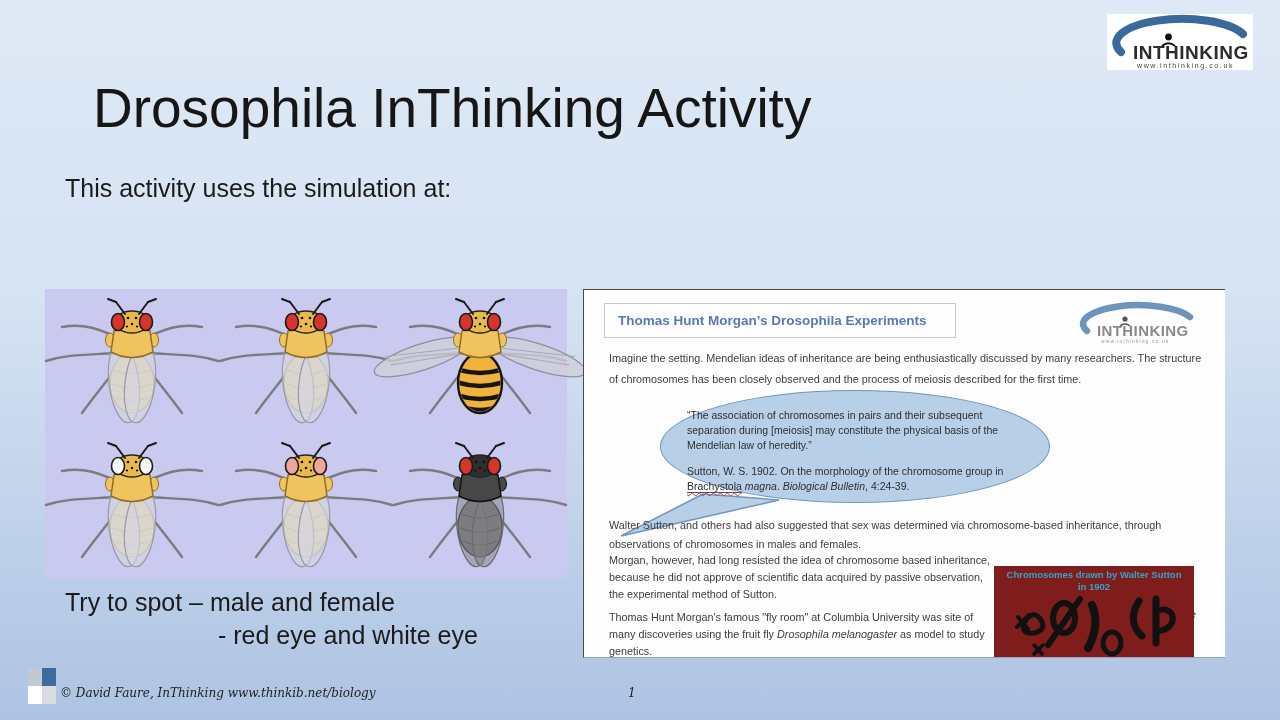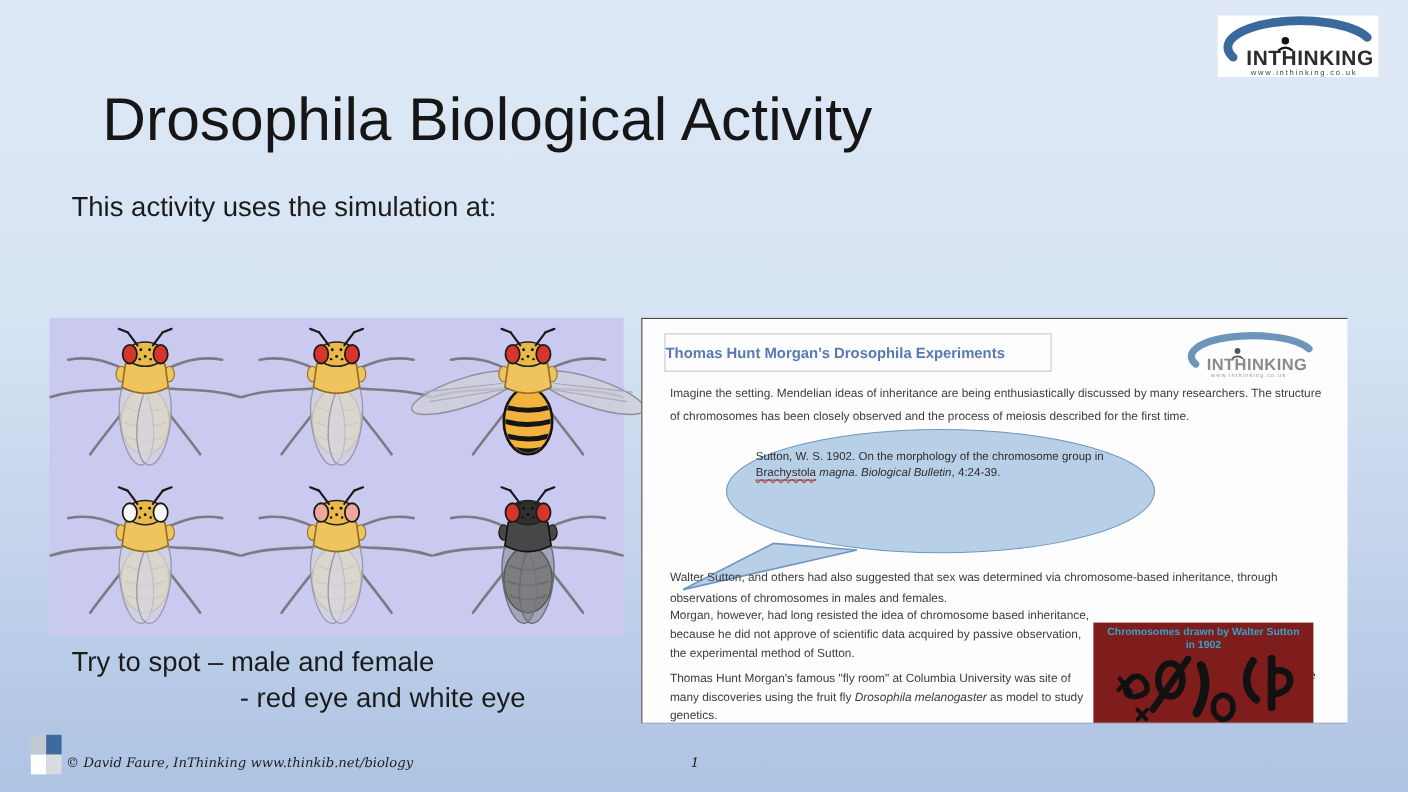--- a/index.html
+++ b/index.html
@@ -24,21 +24,21 @@
   .fly-panel { position:absolute; left:45px; top:289px; width:522px; height:289px; background:#cacaf0;
     display:grid; grid-template-columns:174px 174px 174px; grid-template-rows:145px 144px; }
   .fly-cell { width:174px; height:100%; display:flex; align-items:center; justify-content:center; }
   .fly-cell svg { flex:none; }
 
   
   .worksheet { position:absolute; left:583px; top:289px; width:642px; height:369px; background:#fdfdfd;
     border-left:1px solid #4a4a4a; border-top:1px solid #4a4a4a; border-bottom:1px solid #93a4bd;
     overflow:hidden; color:#3c3c3c; }
   .ws-titlebox { position:absolute; left:20px; top:13px; width:352px; height:35px; border:1px solid #c9c9c9;
-    display:flex; align-items:center; padding-left:0; font-size:13.5px; font-weight:bold; }
+    display:flex; align-items:center; padding-left:13px; font-size:13.5px; font-weight:bold; }
   .ws-logo { position:absolute; right:26px; top:11px; width:122px; height:44px; }
   .ws-para { position:absolute; font-size:10.8px; line-height:21px; }
   .ws-para1 { left:25px; top:58px; width:600px; }
   .ws-walter { left:25px; top:226px; width:600px; line-height:19px; }
   .ws-left { position:absolute; left:25px; top:262px; width:388px; font-size:10.8px; line-height:17px; }
   .ws-left p.morgan { margin-bottom:6px; }
   .ws-frag { position:absolute; font-size:10.8px; }
   .frag-the { left:597px; top:318px; }
   .frag-a { left:597px; top:336px; }
 
@@ -77,21 +77,21 @@
       <path d="M14,38 A60,22 0 1 1 136,20" stroke="#3a6a9b" stroke-width="8" fill="none" stroke-linecap="round"></path>
       <text x="26" y="45" font-size="19" font-weight="bold" fill="#2c2c2c" letter-spacing="0.5">INTHINKING</text>
       <g>
         <circle cx="61.5" cy="23" r="3.4" fill="#111"></circle>
         <path d="M55,32 Q61.5,26.5 68,32" stroke="#111" stroke-width="2" fill="none"></path>
       </g>
       <text x="30" y="54" font-size="7" fill="#444" letter-spacing="1.6">www.inthinking.co.uk</text>
     </svg>
   </div>
 
-  <h1 class="title">Drosophila Biological Activity</h1>
+  <h1 class="title">Drosophila InThinking Activity</h1>
 
   <div class="intro">
     <span>This activity uses the simulation at:</span><br>
   </div>
 
   <div class="fly-panel" id="fly-panel" style="background: rgb(202, 202, 240);">
       <div class="fly-cell">
         <svg width="240" height="130" viewBox="0 0 240 130">
     <g stroke="#7b7b84" stroke-width="2.4" fill="none" stroke-linecap="round">
     <path d="M108,42 C88,32 72,26 50,30"></path>
@@ -347,20 +347,21 @@
       <text x="24" y="42" font-size="5" fill="#999" letter-spacing="1.1">www.inthinking.co.uk</text>
     </svg>
 
     <p class="ws-para ws-para1">Imagine the setting. Mendelian ideas of inheritance are being enthusiastically discussed by many researchers. The structure of chromosomes has been closely observed and the process of meiosis described for the first time.</p>
 
     <svg class="bubble-tail" width="170" height="55" viewBox="0 0 170 55">
       <polygon points="86,6 4,48 162,12" fill="#b8cfe8" stroke="#6f96c2" stroke-width="1.5"></polygon>
     </svg>
     <div class="bubble"></div>
     <div class="bubble-text">
+      <div class="quote">“The association of chromosomes in pairs and their subsequent separation during [meiosis] may constitute the physical basis of the Mendelian law of heredity.”</div>
       <div><span>Sutton, W. S. 1902. On the morphology of the chromosome group in </span><span class="sq">Brachystola</span><span> </span><span style="font-style: italic;">magna</span><span>. </span><span style="font-style: italic;">Biological Bulletin</span><span>, 4:24-39.</span></div>
     </div>
 
     <p class="ws-para ws-walter">Walter Sutton, and others had also suggested that sex was determined via chromosome-based inheritance, through observations of chromosomes in males and females.</p>
 
     <div class="ws-left">
       <p class="morgan">Morgan, however, had long resisted the idea of chromosome based inheritance, because he did not approve of scientific data acquired by passive observation, the experimental method of Sutton.</p>
       <p class="thomas"><span>Thomas Hunt Morgan's famous "fly room" at Columbia University was site of many discoveries using the fruit fly </span><span style="font-style: italic;">Drosophila melanogaster</span><span> as model to study genetics.</span></p>
     </div>
     <span class="ws-frag frag-the">the</span>

